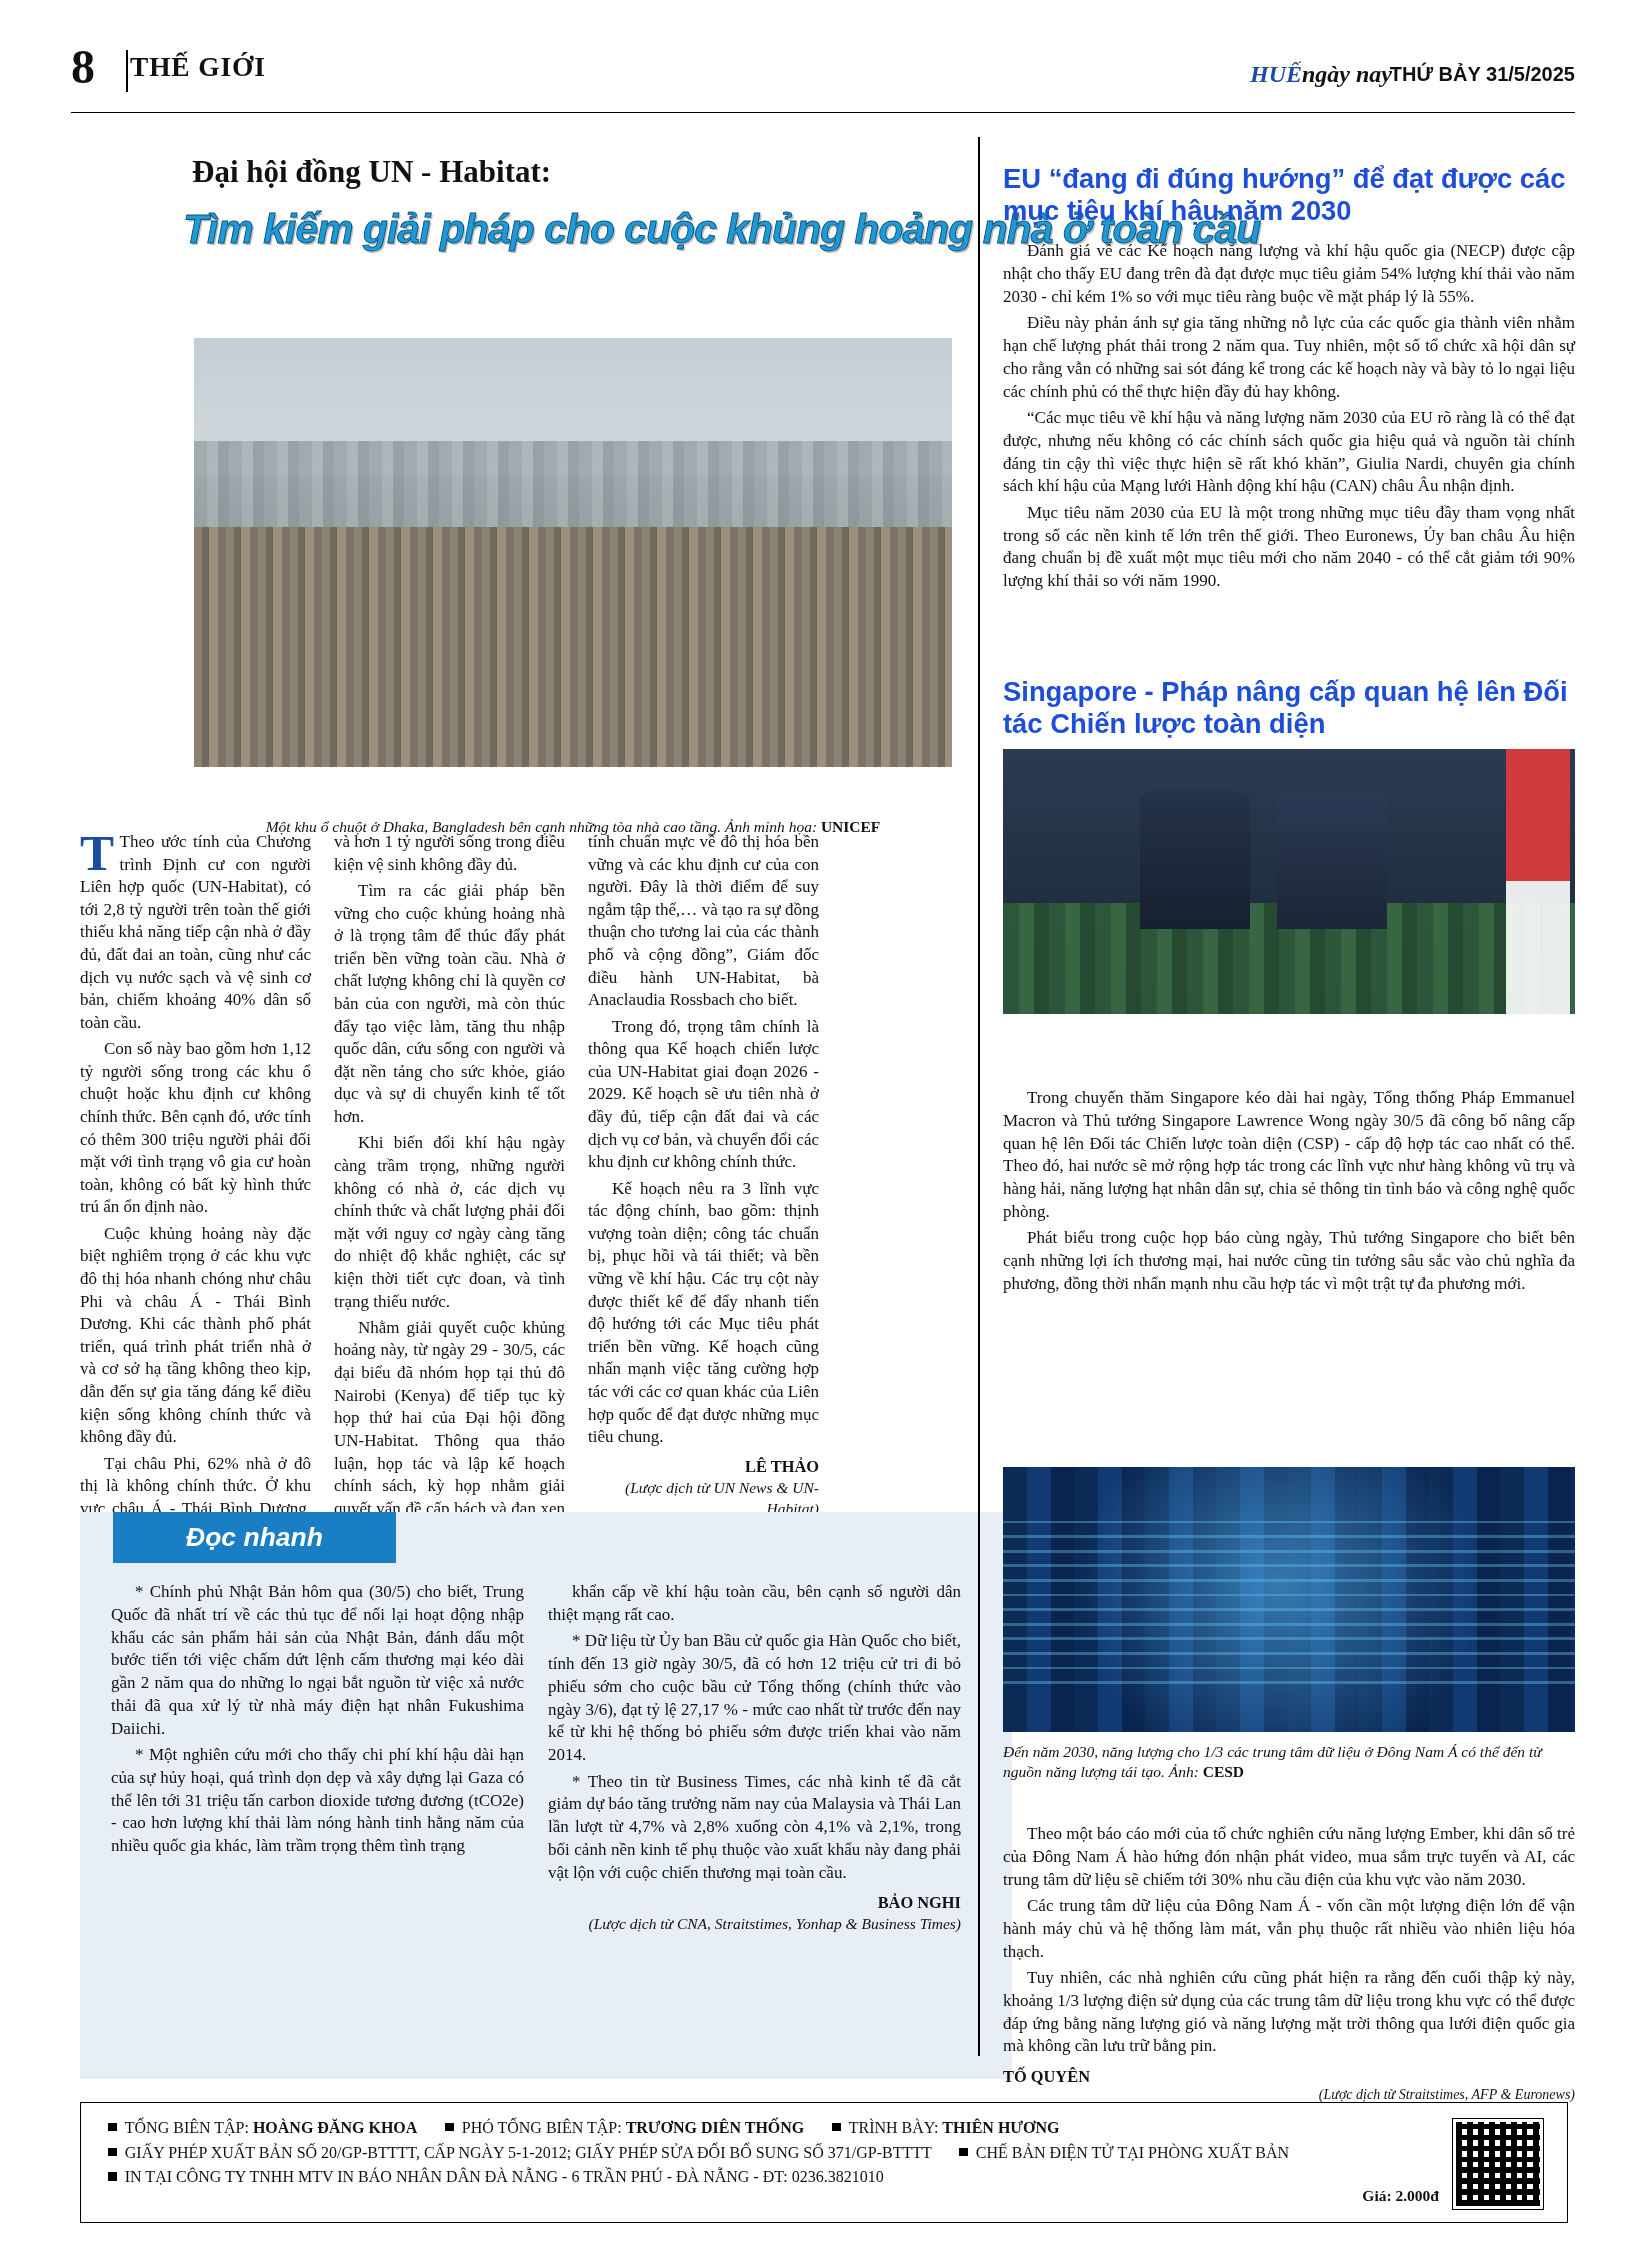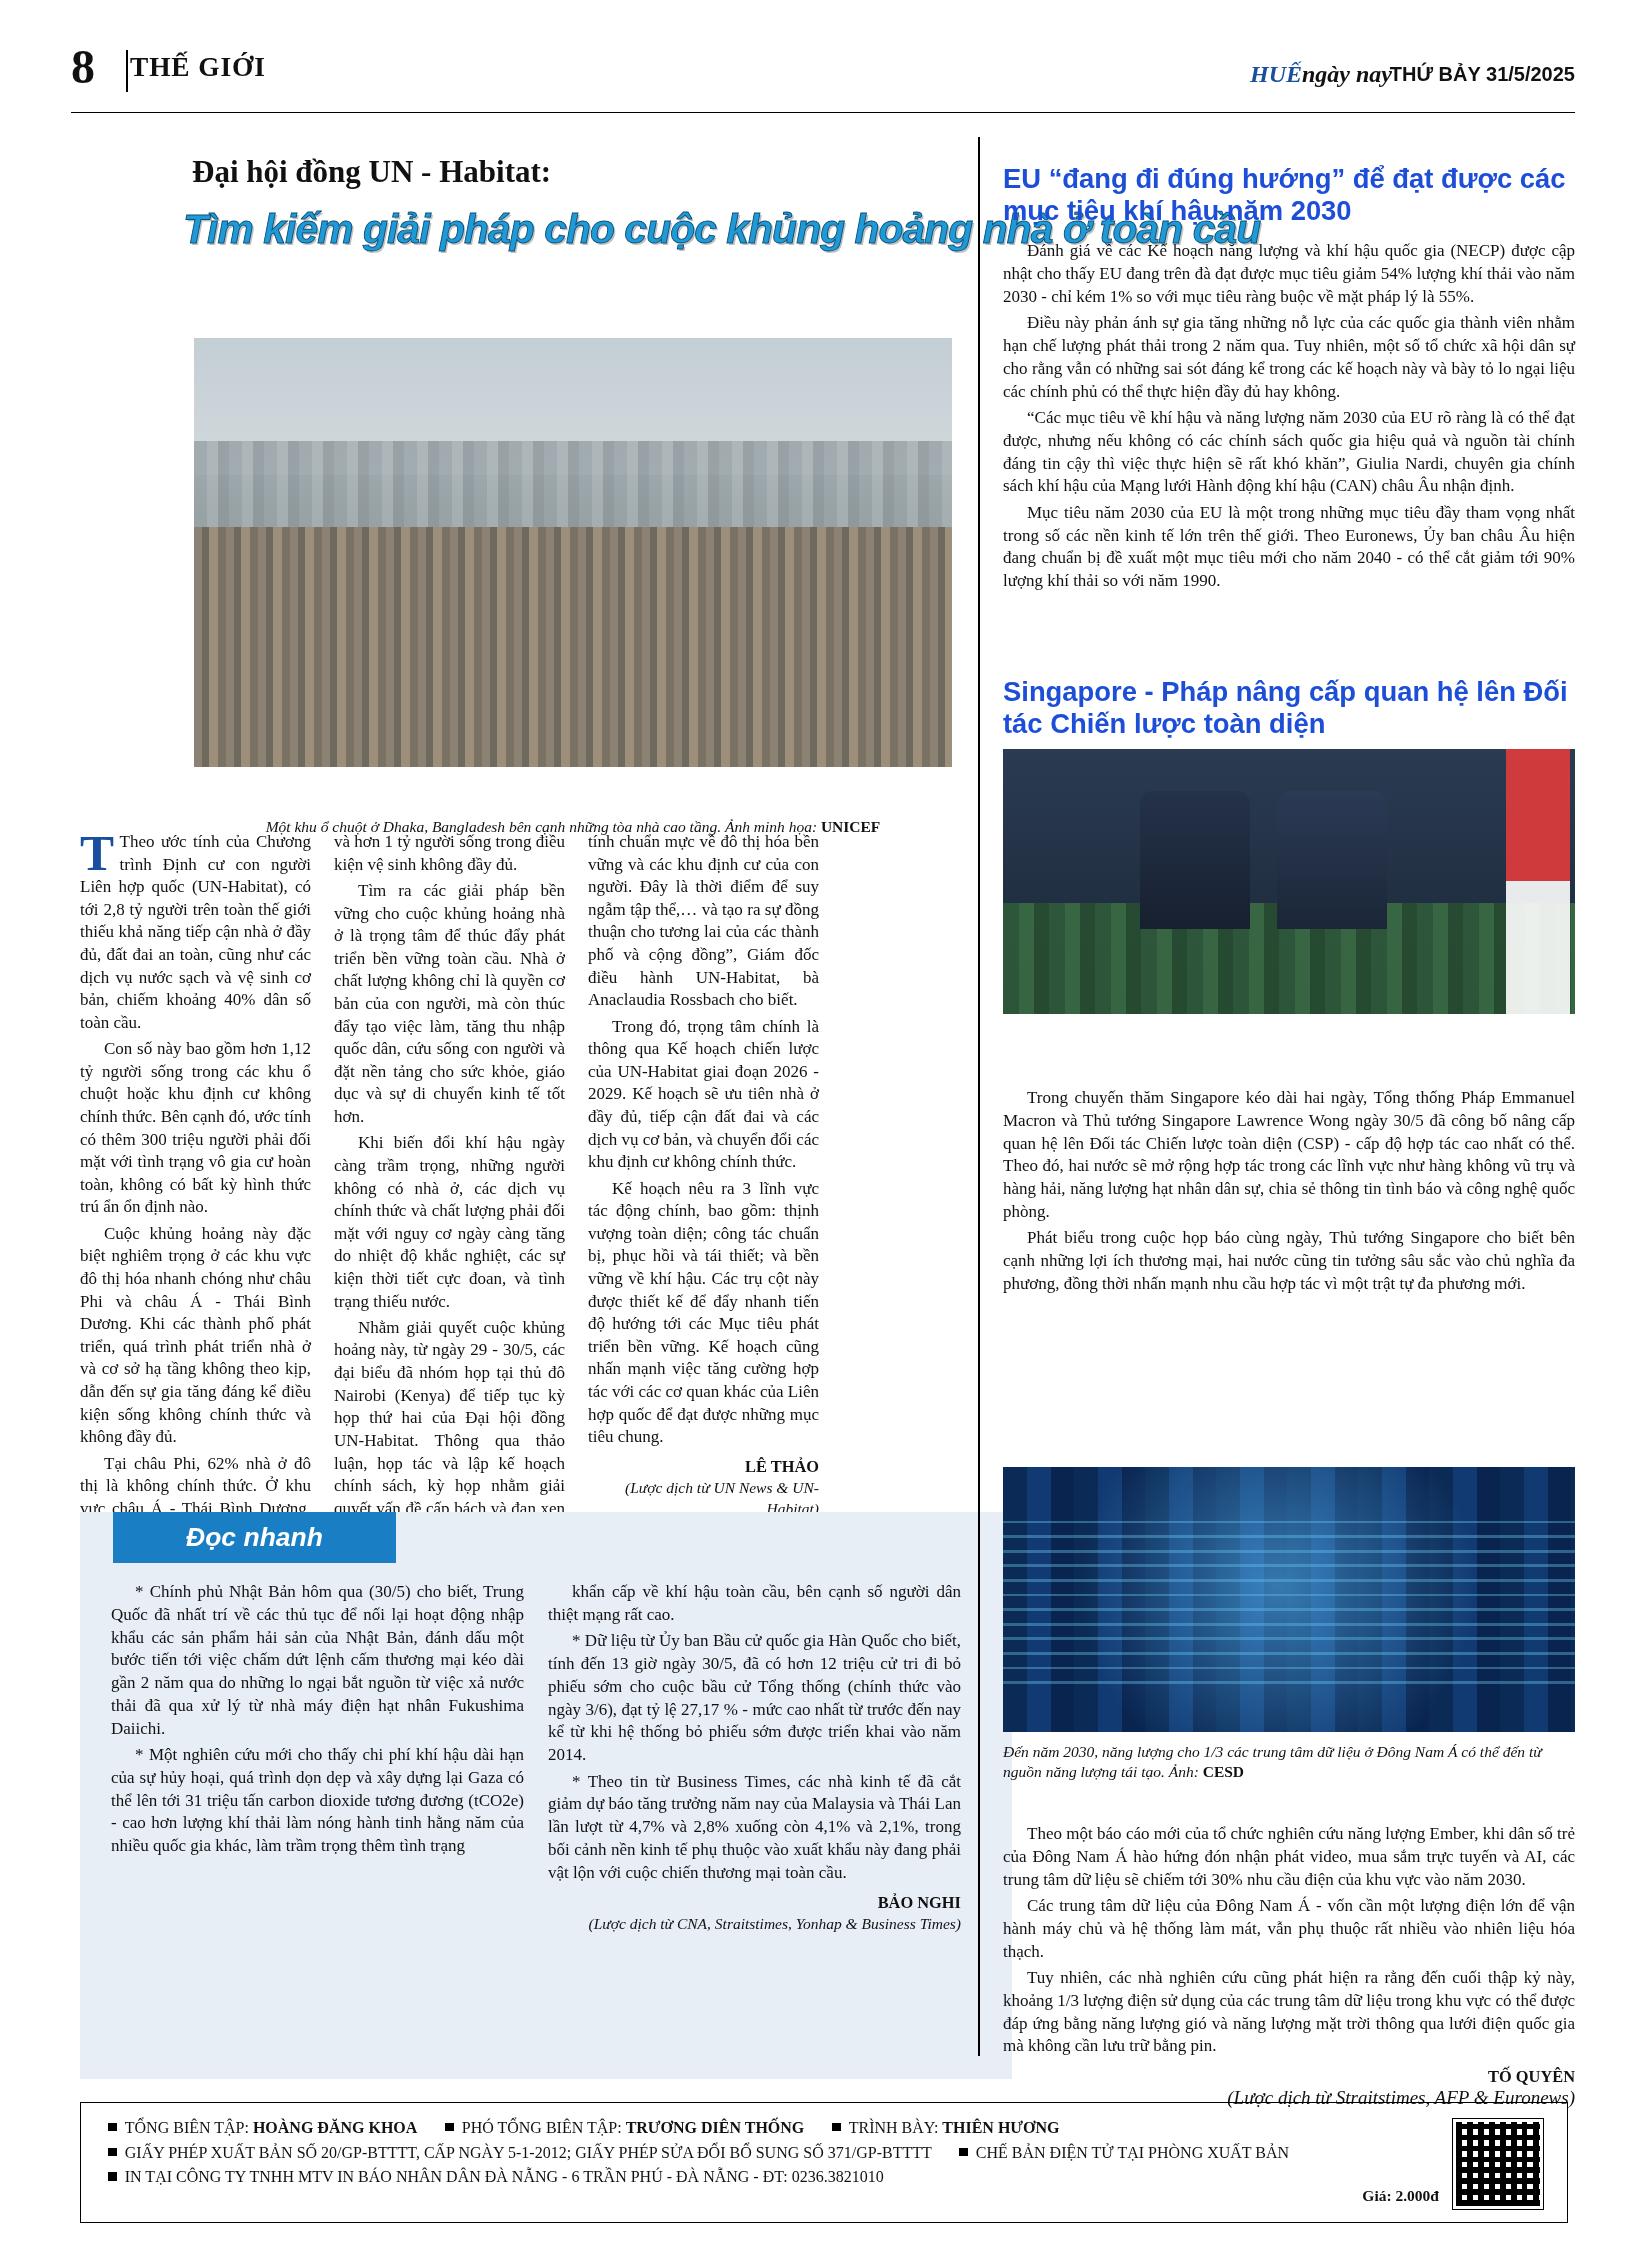--- a/index.html
+++ b/index.html
@@ -152,22 +152,22 @@
     background:linear-gradient(#05142e,#07214a);overflow:hidden;
   }
   .r-photo2 .racks{position:absolute;left:0;bottom:0;width:100%;height:100%;
     background:repeating-linear-gradient(90deg,#0b2a55 0 24px,#123a72 24px 48px,#0a2450 48px 71px);}
   .r-photo2 .glow{position:absolute;left:0;top:0;width:100%;height:100%;
     background:radial-gradient(circle at 48% 45%,rgba(90,190,255,.55),rgba(5,20,46,0) 60%);}
   .r-photo2 .leds{position:absolute;left:0;top:18%;width:100%;height:64%;
     background:repeating-linear-gradient(0deg,rgba(120,220,255,.35) 0 2.7px,rgba(0,0,0,0) 2.7px 14.6px);}
   #rcap2{left:1003px;top:1742px;}
   #r5{position:absolute;left:1003px;top:1823px;width:572px;}
-  .r-byline{text-align:right;font-weight:bold;font-size:16.4px;margin-top:9.1px;}
-  .r-byline-sub{text-align:right;font-style:italic;font-size:19px;}
+  .r-byline{text-align:left;font-weight:bold;font-size:16.4px;margin-top:9.1px;}
+  .r-byline-sub{text-align:right;font-style:italic;font-size:14px;}
   
   .footer{
     position:absolute;left:80px;top:2102px;width:1486px;height:119px;
     border:1.8px solid #000;
   }
   .footer-inner{
     position:absolute;left:27.4px;top:12.8px;width:1297px;
     font-size:16px;line-height:1.55;font-family:"Liberation Serif",serif;
   }
   .sq{display:inline-block;width:8.2px;height:8.2px;background:#000;margin:0 8.2px 1.8px 0;}

